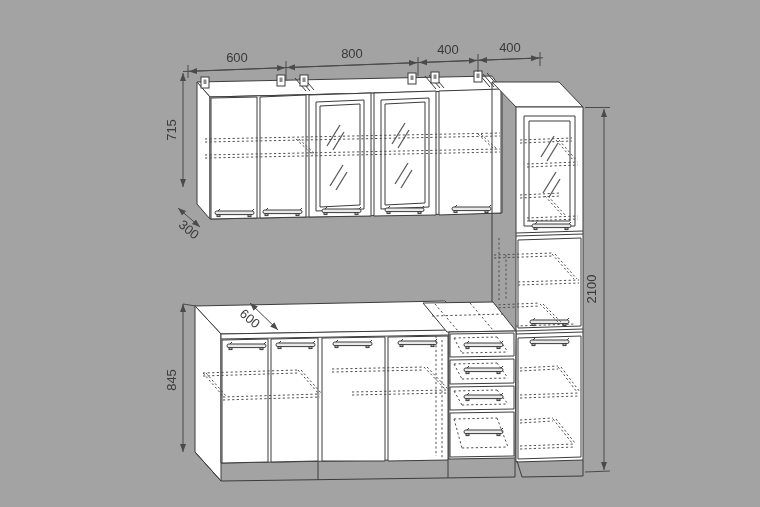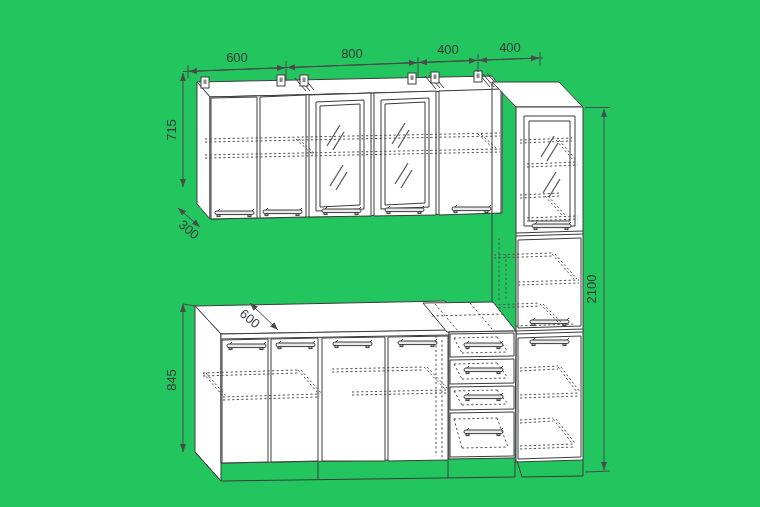--- a/index.html
+++ b/index.html
@@ -1,16 +1,16 @@
 <!DOCTYPE html>
 <html><head>
 <meta charset="utf-8">
 <style>
   html,body{margin:0;padding:0;background:#fff;}
-  #stage{position:relative;width:760px;height:507px;background:#22c55e;overflow:hidden;
+  #stage{position:relative;width:760px;height:507px;background:#a3a3a3;overflow:hidden;
          font-family:"Liberation Sans",sans-serif;}
   svg{position:absolute;left:0;top:0;}
   .ln{stroke:#3c3c3c;stroke-width:1;fill:none;}
   .fw{stroke:#3c3c3c;stroke-width:1;fill:#ffffff;}
   .dsh{stroke:#4f4f4f;stroke-width:1;fill:none;stroke-dasharray:2.2 2.4;}
   .dim{stroke:#4a4a4a;stroke-width:1;fill:none;}
   text.dimtxt{font:13px "Liberation Sans",sans-serif;fill:#3a3a3a;}
 </style>
 </head>
 <body>

